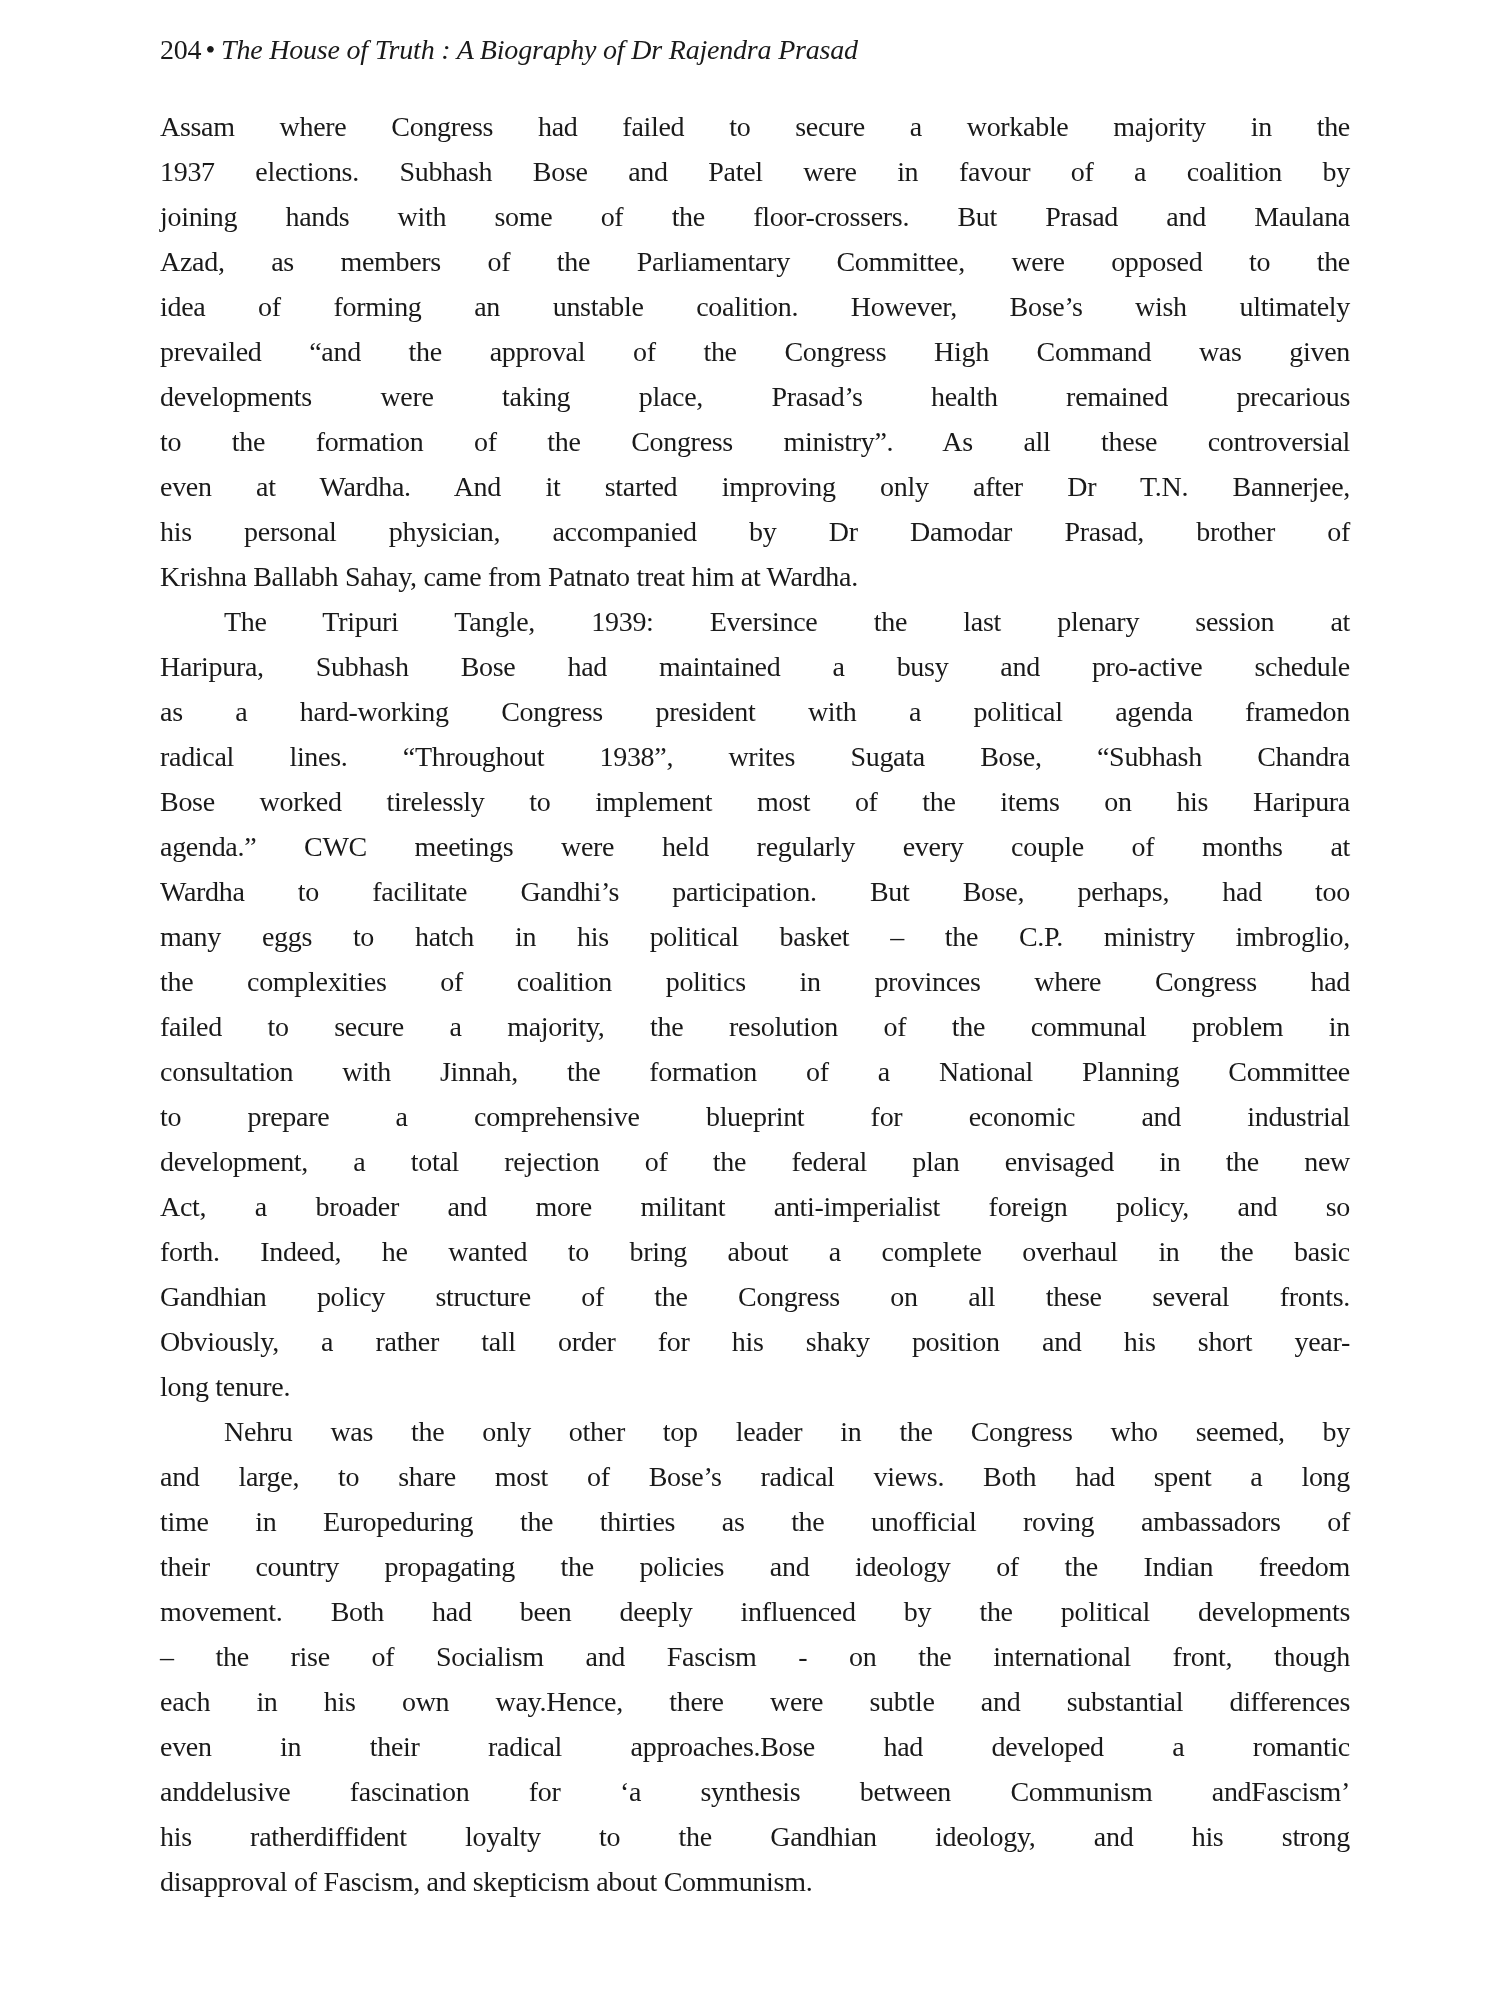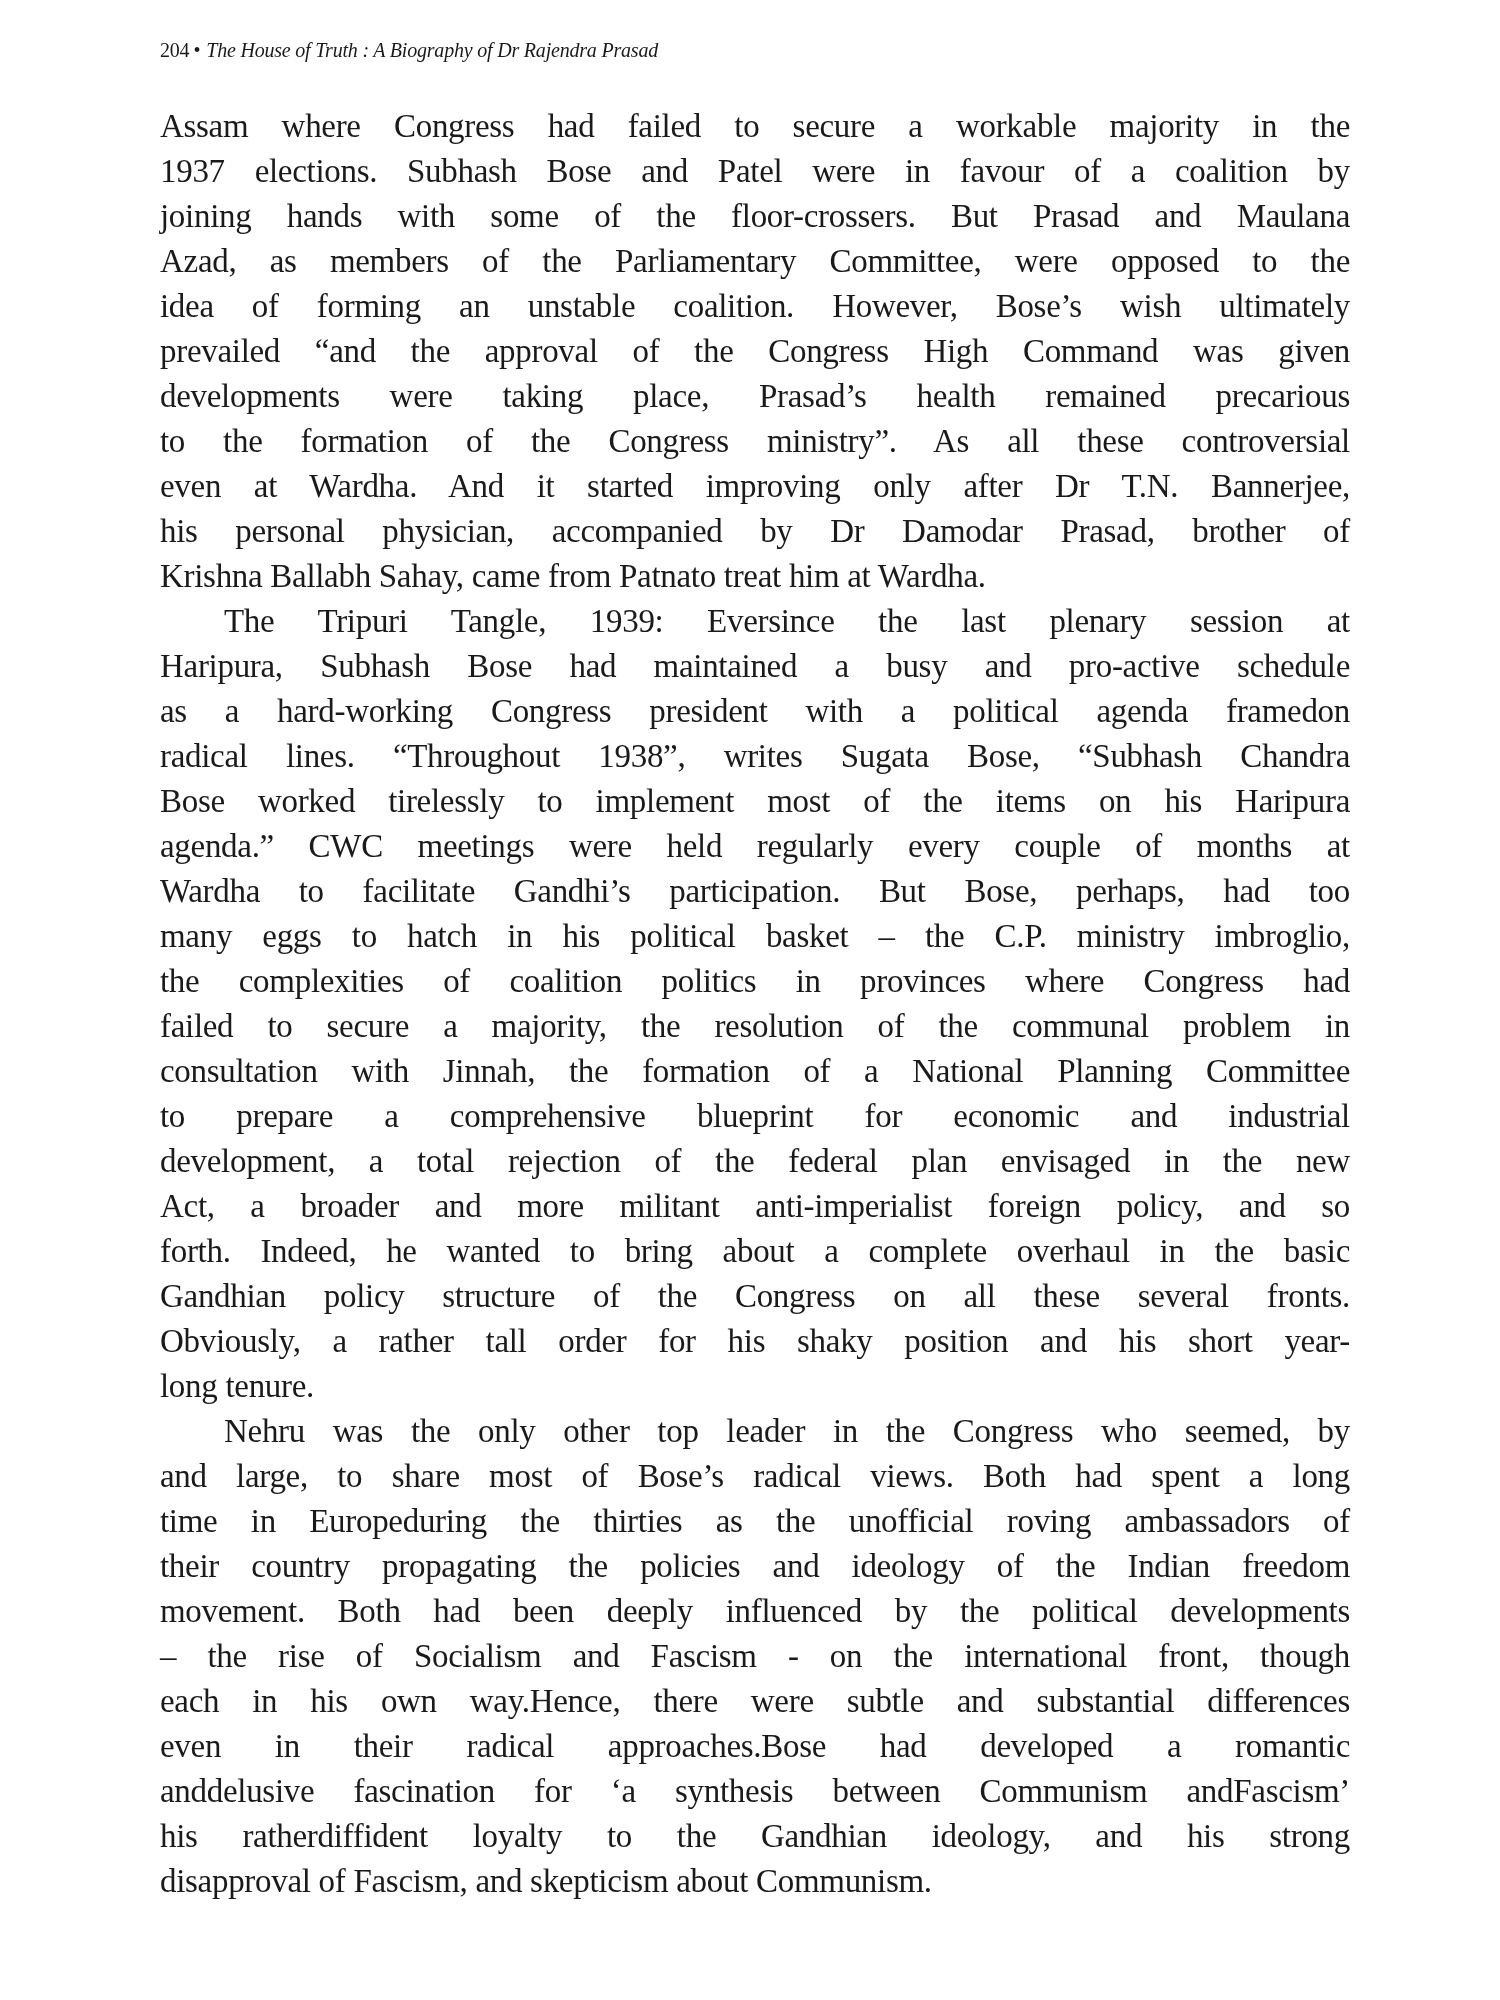--- a/index.html
+++ b/index.html
@@ -15,42 +15,42 @@
       font-family: "Liberation Serif", "DejaVu Serif", serif;
       color: #1a1a1a;
     }
     .page {
       position: absolute;
       left: 160px;
       top: 30px;
       width: 1190px;
     }
     .running-head {
-      font-size: 20px;
+      font-size: 28px;
       line-height: 40px;
       height: 40px;
       white-space: nowrap;
       letter-spacing: -0.2px;
     }
     .running-head .pg {
       font-style: normal;
     }
     .running-head .bullet {
       font-style: normal;
       margin: 0 6px 0 4px;
     }
     .running-head .title {
       font-style: italic;
     }
     .body-text {
       margin-top: 34px;
     }
     .line {
       display: block;
-      font-size: 33px;
+      font-size: 28px;
       line-height: 45px;
       height: 45px;
       white-space: nowrap;
       text-align: justify;
       text-align-last: justify;
       letter-spacing: -0.3px;
     }
     .line.last {
       text-align-last: left;
     }

